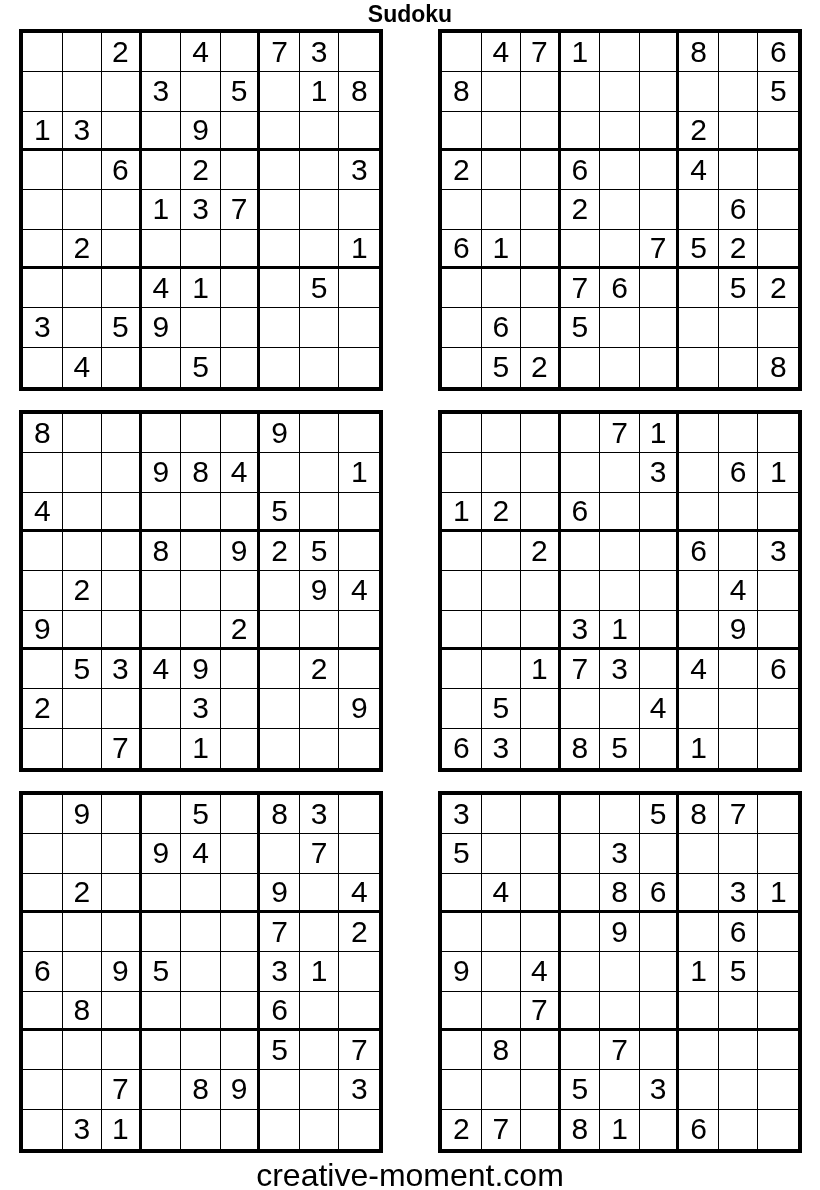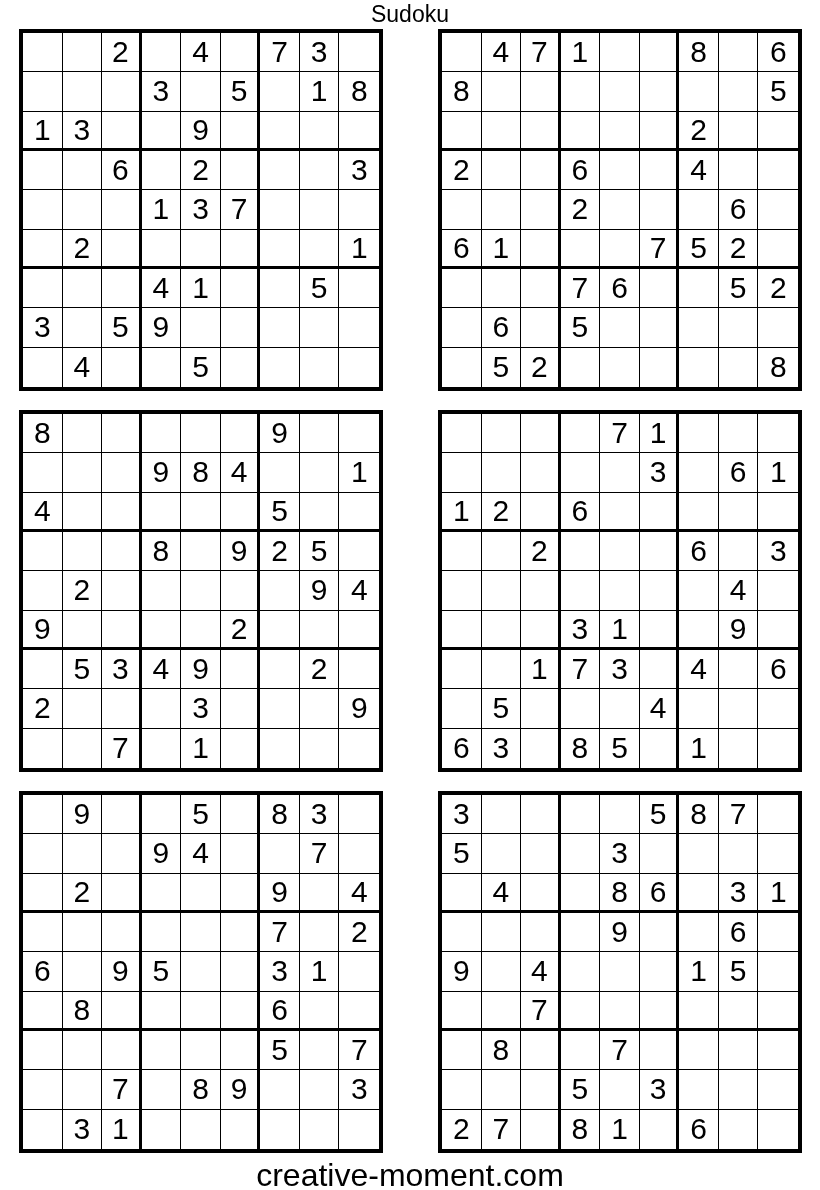--- a/index.html
+++ b/index.html
@@ -14,21 +14,21 @@
     width: 820px;
     height: 1190px;
     background: #ffffff;
     overflow: hidden;
   }
   .title {
     text-align: center;
     font-size: 23px;
     line-height: 28px;
     height: 28px;
-    font-weight: normal;
+    font-weight: bold;
     margin: 0;
   }
   .boards {
     display: grid;
     grid-template-columns: 364px 364px;
     column-gap: 55px;
     row-gap: 19px;
     padding-left: 19px;
     padding-top: 1px;
   }

